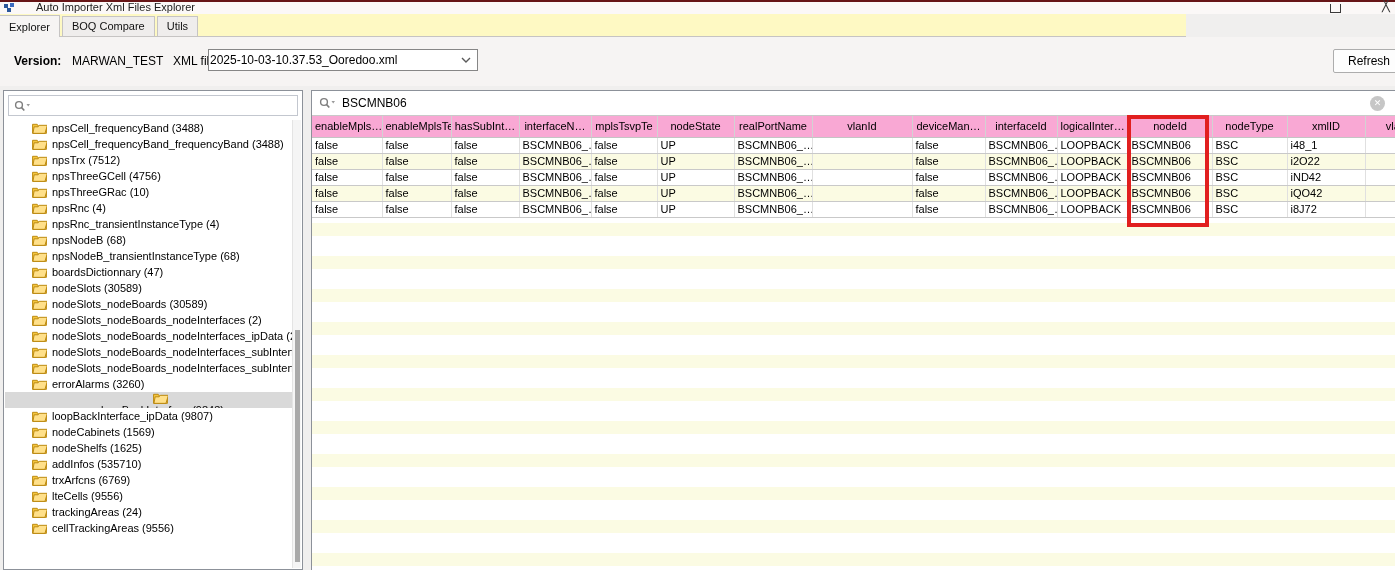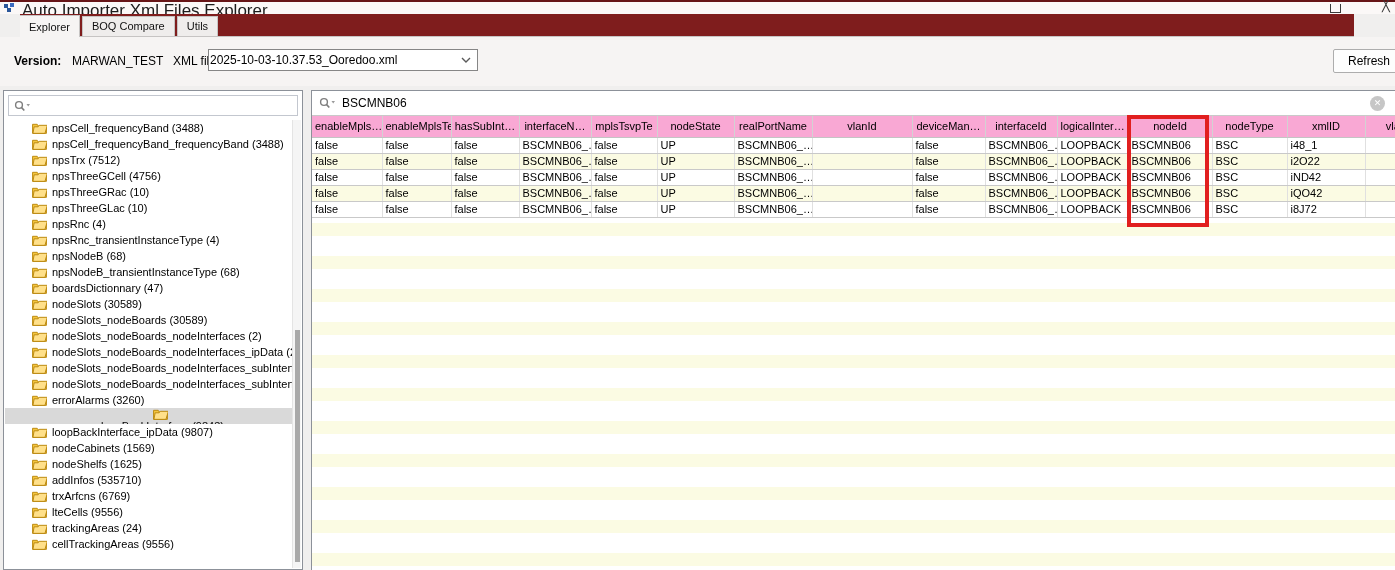--- a/index.html
+++ b/index.html
@@ -3,27 +3,27 @@
 <meta charset="utf-8">
 <style>
   * { margin:0; padding:0; box-sizing:border-box; }
   html,body { width:1395px; height:570px; overflow:hidden;
     font-family:"Liberation Sans", sans-serif; background:#f0efee; }
 
   
   .titlebar { position:absolute; left:0; top:0; width:1395px; height:14px; background:#fbf8f7; }
   .titlebar-accent { position:absolute; left:0; top:0; width:100%; height:2px; background:#671517; }
   .app-icon { position:absolute; left:4px; top:3px; width:11px; height:10px; }
-  .win-title { position:absolute; left:22px; top:1px; font-size:17px; color:#1c1c1c; white-space:nowrap; }
+  .win-title { position:absolute; left:36px; top:1px; font-size:11px; color:#1c1c1c; white-space:nowrap; }
   .btn-max { position:absolute; left:1330px; top:4px; width:11px; height:9px; border:1px solid #3a3a3a; border-top:none; background:transparent; }
   .btn-close { position:absolute; left:1382px; top:-3px; font-size:13px; color:#3a3a3a; }
 
   
-  .tabstrip { position:absolute; left:0; top:14px; width:1334px; height:23px; background:#7f1d1d;
-    border-bottom:1px solid #c6c4c3; display:flex; align-items:flex-end;margin-left:20px; }
+  .tabstrip { position:absolute; left:0; top:14px; width:1186px; height:23px; background:#fef9c3;
+    border-bottom:1px solid #c6c4c3; display:flex; align-items:flex-end; }
   .tab { height:20px; padding:3px 9px 2px 9px; font-size:11px; color:#111;
     border:1px solid #c6c4c3; border-bottom:none; background:#efedec; margin-right:2px; white-space:nowrap; }
   .tab.active { background:#f6f4f3; height:22px; padding-top:5px; margin-bottom:-1px; position:relative; z-index:2; border-left:none; }
 
   
   .toolbar { position:absolute; left:0; top:37px; width:1395px; height:49px; background:#f6f4f3; }
   .lbl { position:absolute; font-size:12px; color:#000; white-space:nowrap; }
   .version-label { left:14px; top:17px; font-weight:bold; }
   .version-value { left:72px; top:17px;text-align:right; }
   .xmlfile-label { left:173px; top:17px; }
@@ -138,27 +138,20 @@
           <path d="M2.2 5.2 h4.3 l1.2 -1.6 h8.8 l-2.6 8.7 h-13 z" fill="#ffe08a" stroke="#b8860b" stroke-width="1"></path>
         </svg>
         <span>npsThreeGCell (4756)</span>
       </div>
       <div class="tree-item ">
         <svg class="folder" width="15" height="12" viewBox="0 0 16 13">
           <path d="M.5 2.5 h5 l1.2 1.8 h8.8 v8 h-15 z" fill="#f5c63e" stroke="#b8860b" stroke-width="1"></path>
           <path d="M2.2 5.2 h4.3 l1.2 -1.6 h8.8 l-2.6 8.7 h-13 z" fill="#ffe08a" stroke="#b8860b" stroke-width="1"></path>
         </svg>
         <span>npsThreeGRac (10)</span>
-      </div>
-      <div class="tree-item ">
-        <svg class="folder" width="15" height="12" viewBox="0 0 16 13">
-          <path d="M.5 2.5 h5 l1.2 1.8 h8.8 v8 h-15 z" fill="#f5c63e" stroke="#b8860b" stroke-width="1"></path>
-          <path d="M2.2 5.2 h4.3 l1.2 -1.6 h8.8 l-2.6 8.7 h-13 z" fill="#ffe08a" stroke="#b8860b" stroke-width="1"></path>
-        </svg>
-        <span>npsThreeGLac (10)</span>
       </div>
       <div class="tree-item ">
         <svg class="folder" width="15" height="12" viewBox="0 0 16 13">
           <path d="M.5 2.5 h5 l1.2 1.8 h8.8 v8 h-15 z" fill="#f5c63e" stroke="#b8860b" stroke-width="1"></path>
           <path d="M2.2 5.2 h4.3 l1.2 -1.6 h8.8 l-2.6 8.7 h-13 z" fill="#ffe08a" stroke="#b8860b" stroke-width="1"></path>
         </svg>
         <span>npsRnc (4)</span>
       </div>
       <div class="tree-item ">
         <svg class="folder" width="15" height="12" viewBox="0 0 16 13">

